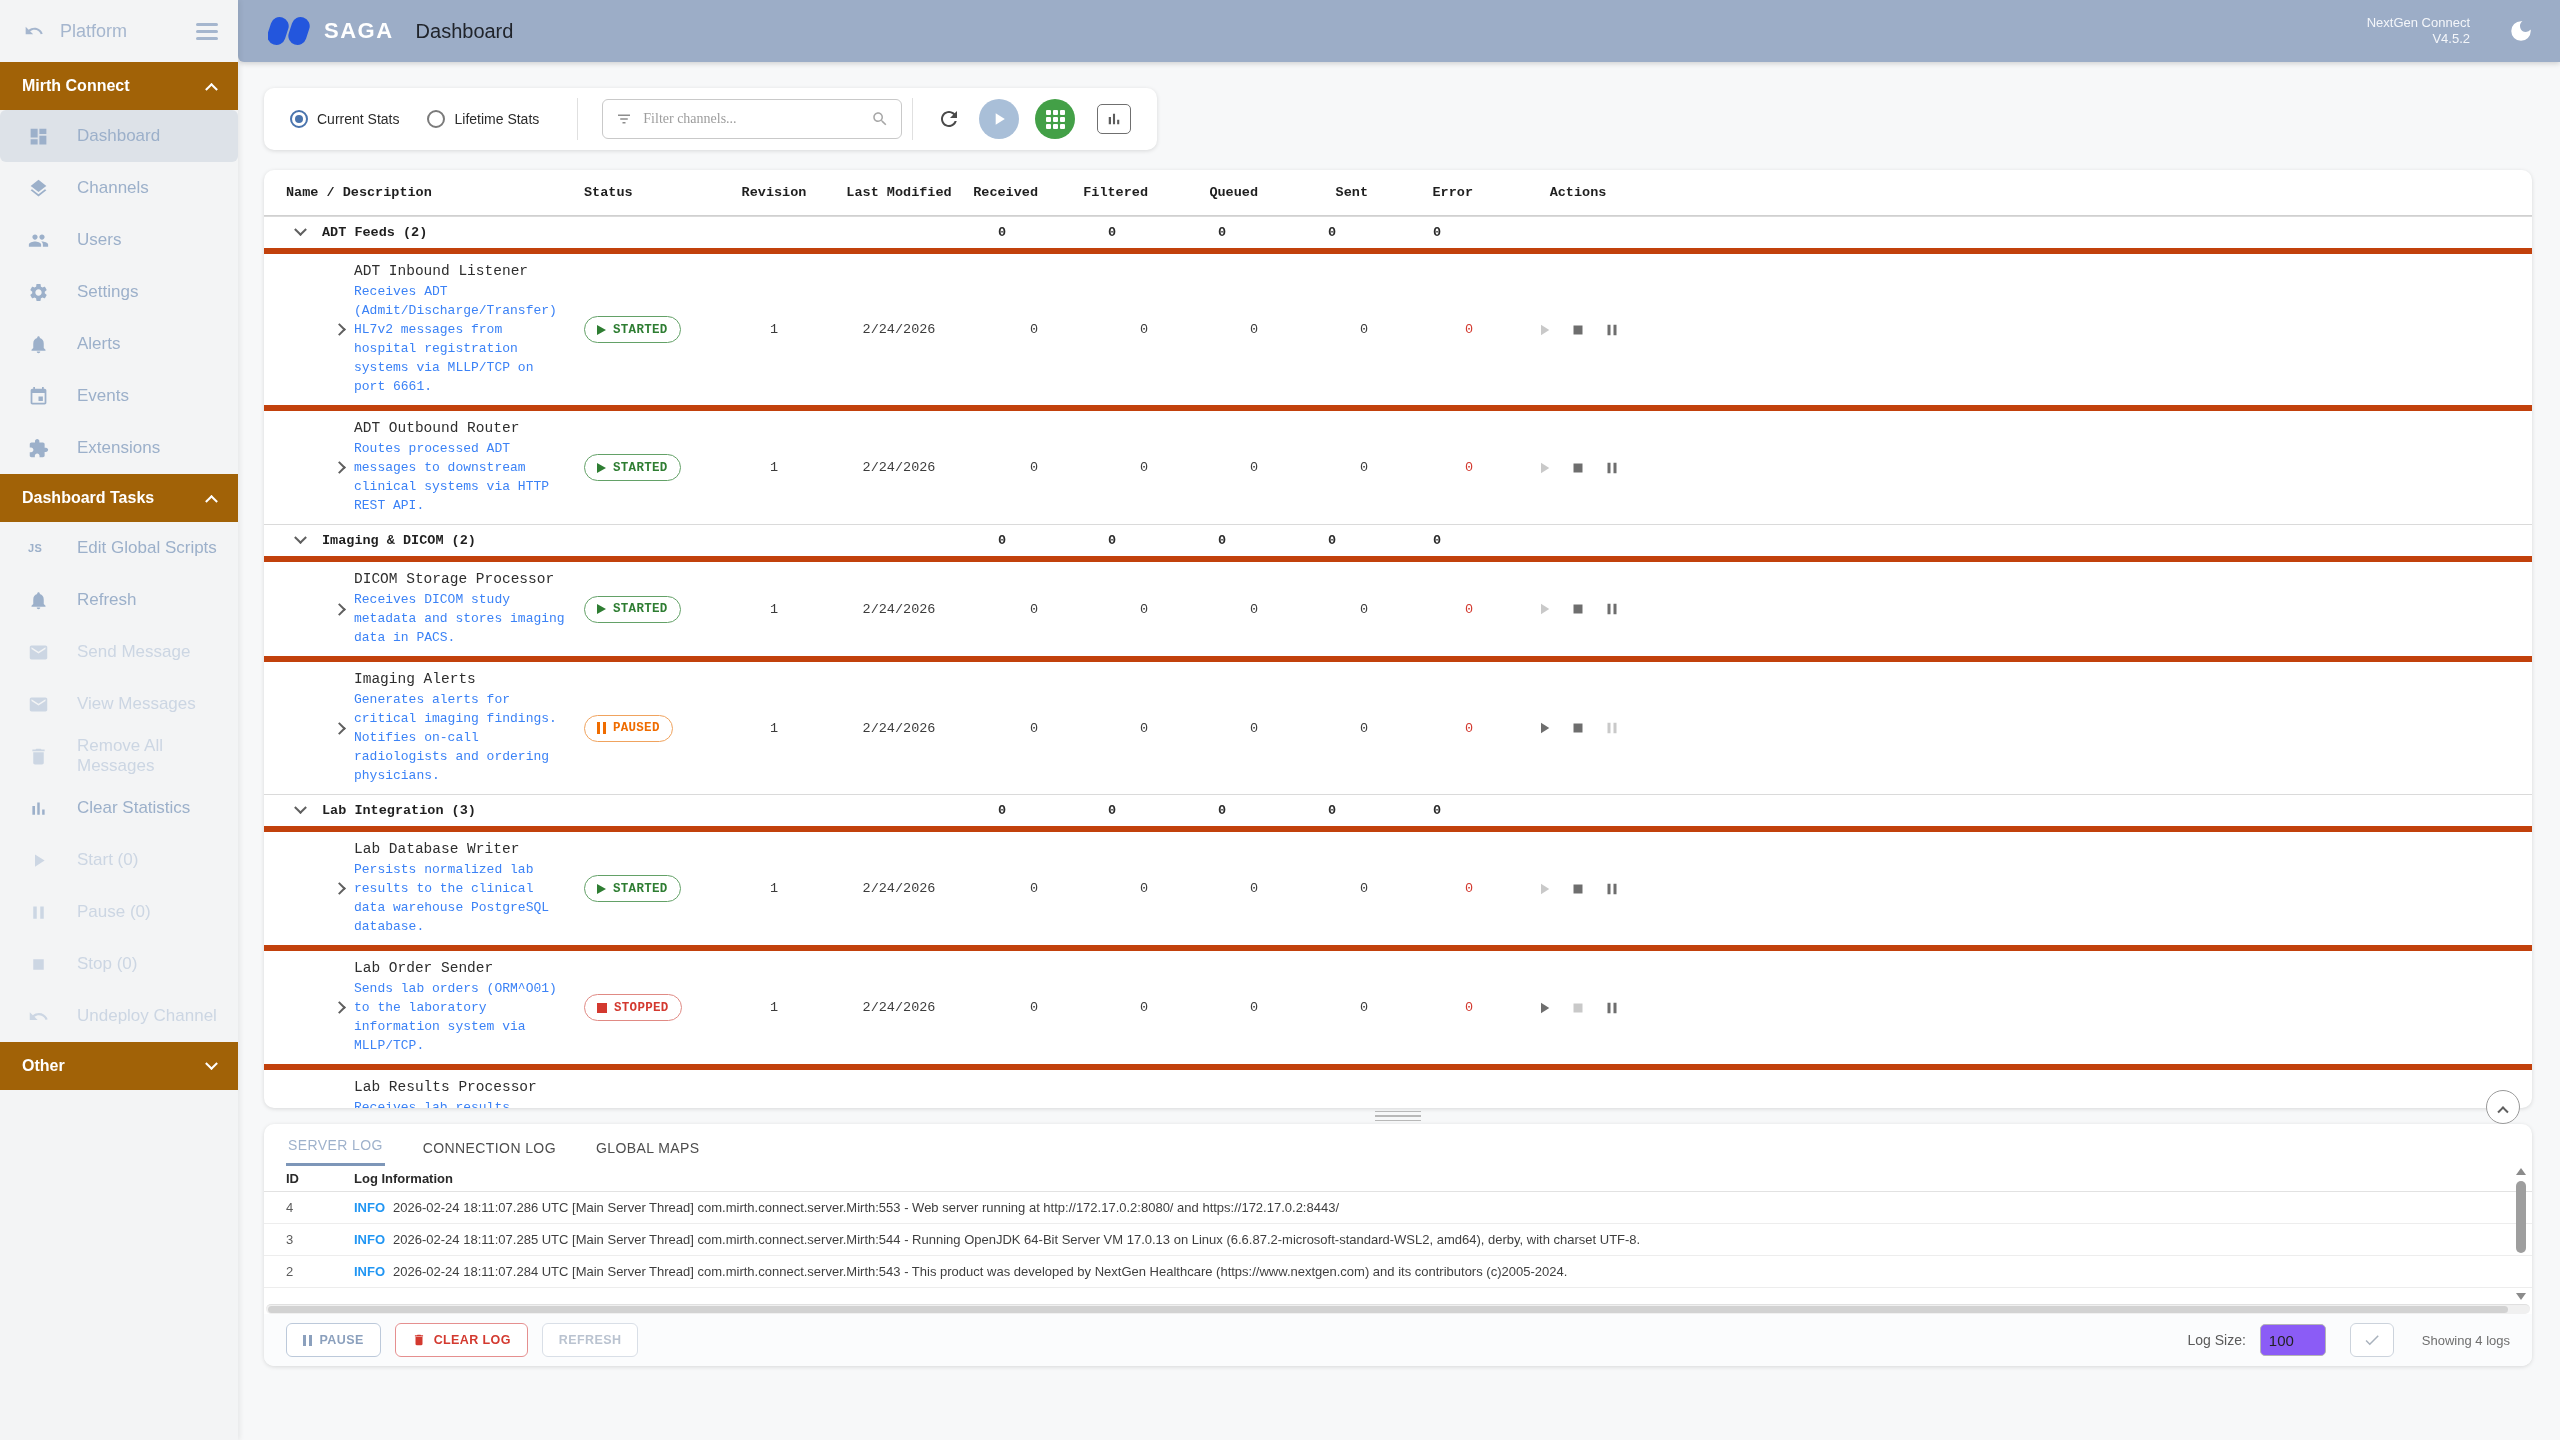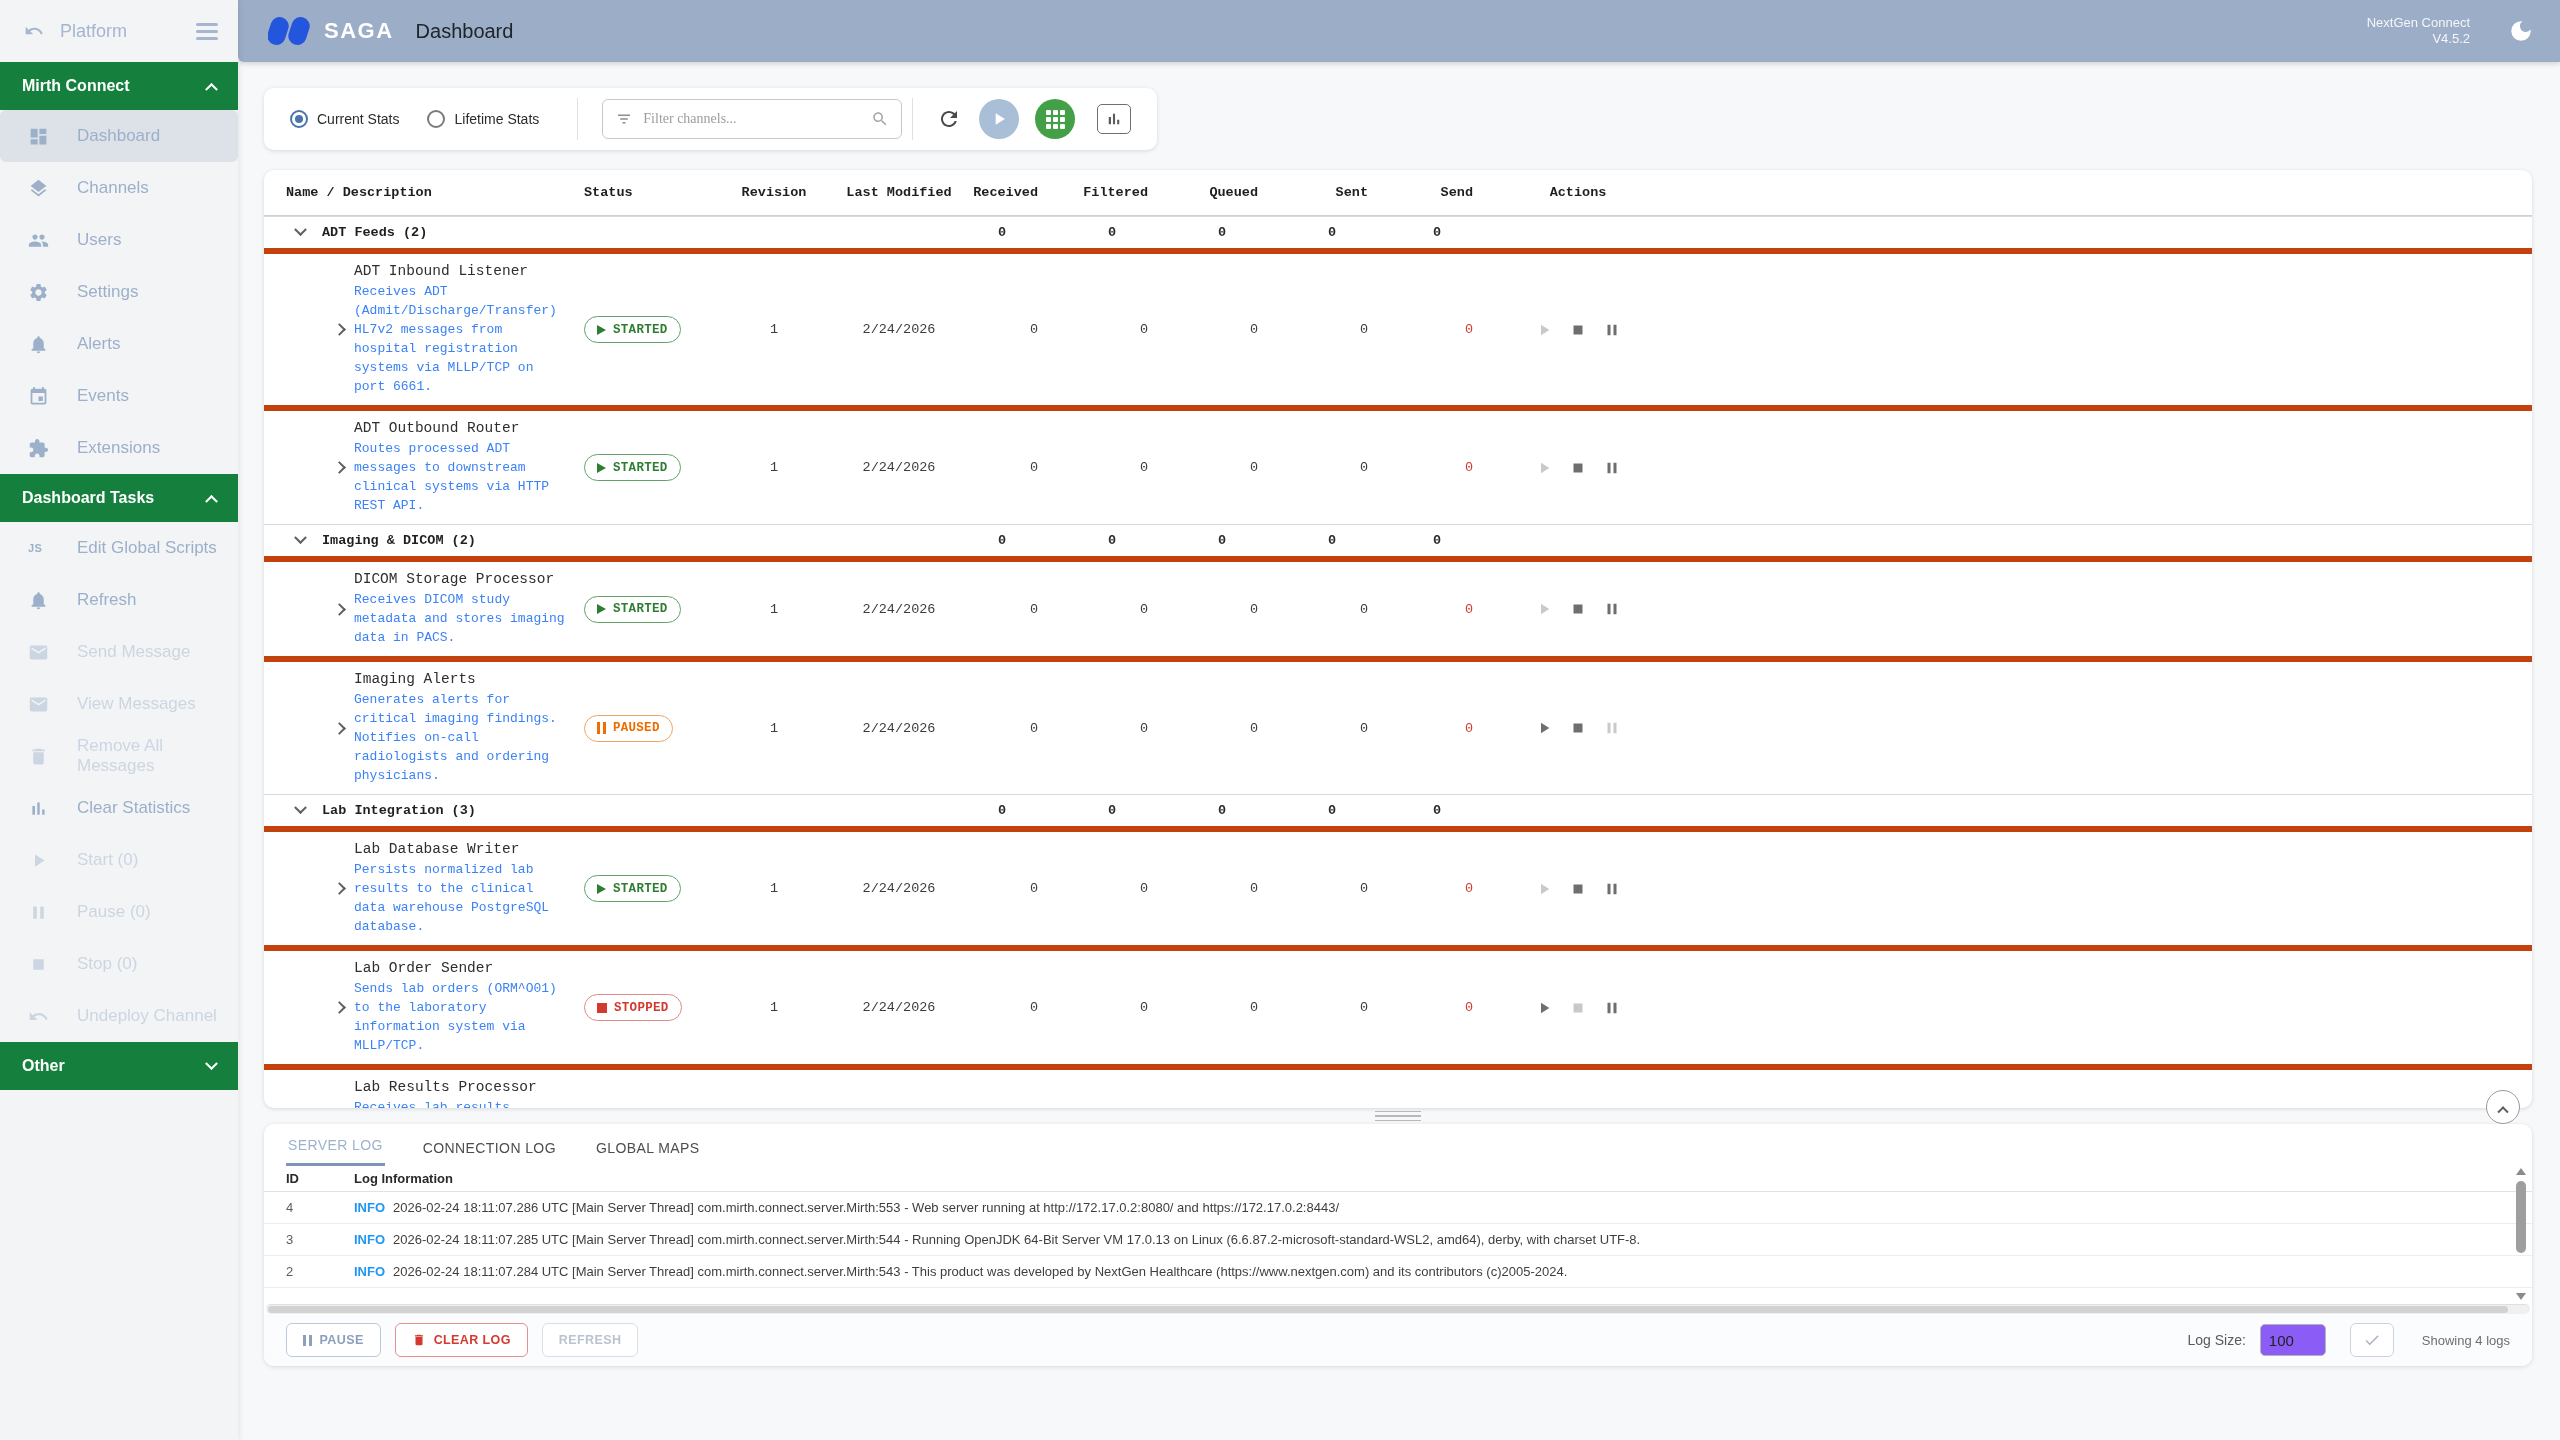--- a/index.html
+++ b/index.html
@@ -8,21 +8,21 @@
   .root { width:2560px; height:1440px; display:flex; }
 
   
   .sidebar { width:238px; flex:none; background:#f3f4f5; height:1440px;
              box-shadow:2px 0 5px rgba(0,0,0,.07); position:relative; z-index:5; }
   .sb-platform { height:62px; display:flex; align-items:center; padding:0 20px 0 24px;
                  color:#a5b6ce; font-size:18px; gap:16px; }
   .sb-platform .grow { flex:1; }
   .burger { width:22px; display:flex; flex-direction:column; gap:4px; }
   .burger i { height:3px; background:#a5b6ce; border-radius:2px; }
-  .sb-sec { height:48px; background:#15803d; color:#fff; font-weight:bold; font-size:16px;
+  .sb-sec { height:48px; background:#a16207; color:#fff; font-weight:bold; font-size:16px;
             display:flex; align-items:center; justify-content:space-between; padding:0 22px; }
   .chv { width:9px; height:9px; border-right:2.4px solid currentColor; border-bottom:2.4px solid currentColor; display:inline-block; }
   .chv.up   { transform:rotate(225deg) translate(-2px,-2px); }
   .chv.down { transform:rotate(45deg) translate(-2px,-2px); }
   .chv.right{ transform:rotate(-45deg); }
   .sb-item { display:flex; align-items:center; min-height:52px; padding:6px 14px 6px 28px;
              color:#9cb0ca; font-size:17px; gap:28px; cursor:default; }
   .sb-item .ic { width:21px; height:21px; flex:none; }
   .sb-item.active { background:#dde2e8; border-radius:6px; }
   .sb-item.disabled { color:#ccd6e3; }
@@ -430,21 +430,21 @@
       <div class="card table-card">
         <div class="trow thead">
           <div class="th-name">Name / Description</div>
           <div class="c-status">Status</div>
           <div class="c-rev">Revision</div>
           <div class="c-mod">Last Modified</div>
           <div class="c-num rcv">Received</div>
           <div class="c-num">Filtered</div>
           <div class="c-num">Queued</div>
           <div class="c-num">Sent</div>
-          <div class="c-num err">Send</div>
+          <div class="c-num err">Error</div>
           <div class="c-gap"></div>
           <div class="c-actions">Actions</div>
           <div class="c-fill"></div>
         </div>
 
         <div class="trow grow-row">
           <div class="c-exp grp">
               <span class="chv down"></span>
             </div>
           <div class="glabel">ADT Feeds (2)</div>

